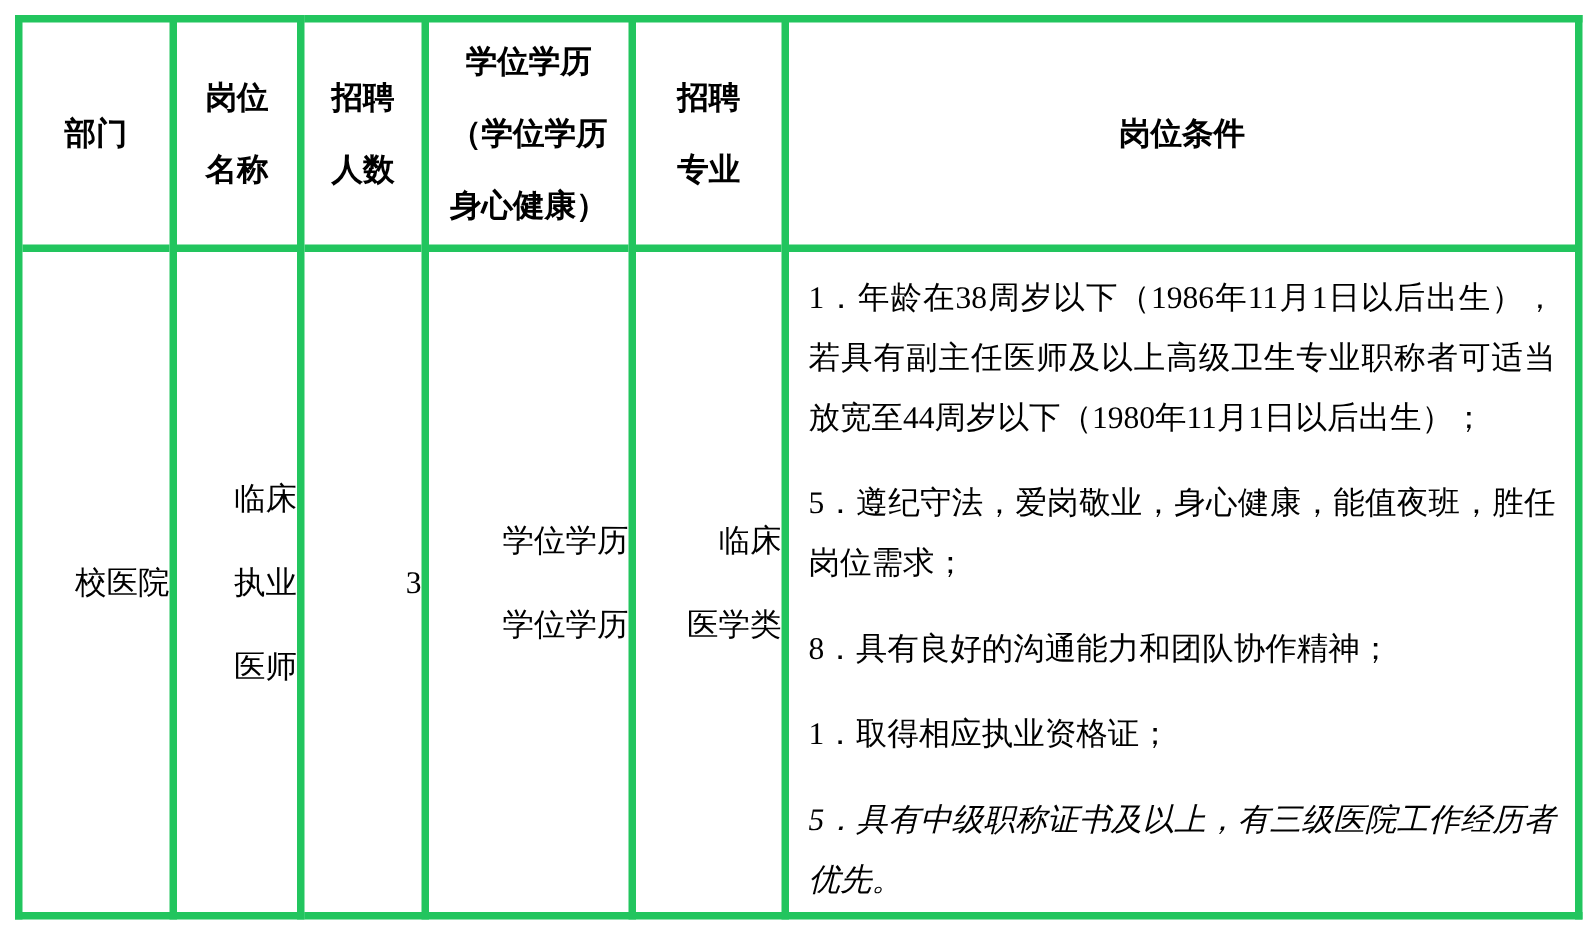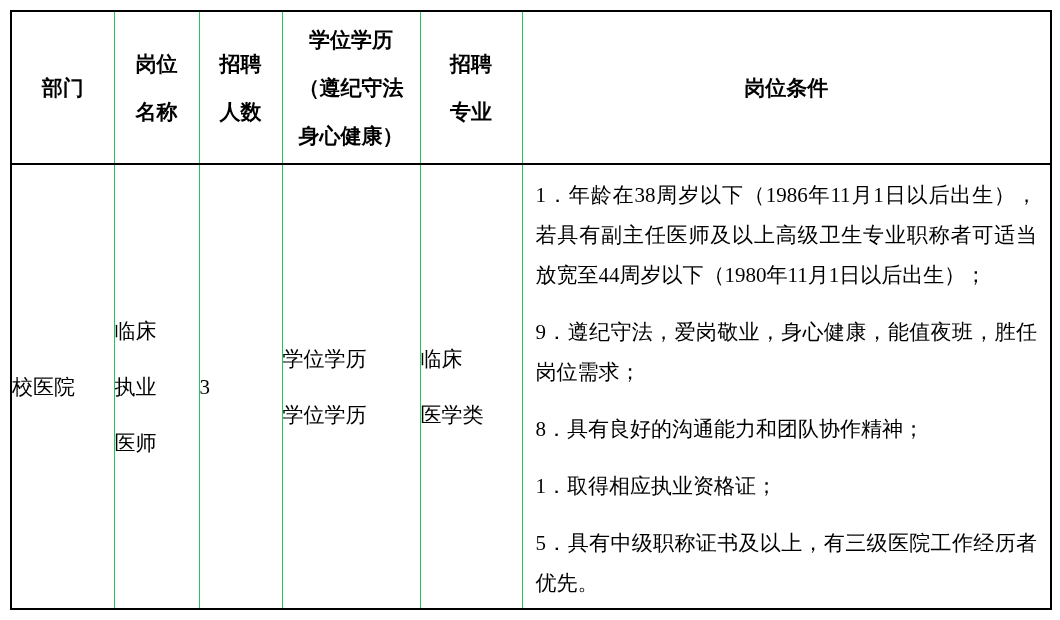--- a/index.html
+++ b/index.html
@@ -19,55 +19,55 @@
   table.tbl {
     position: absolute;
     left: 10px;
     top: 10px;
     width: 1040px;
     border-collapse: collapse;
     table-layout: fixed;
     border: 2px solid #000000;
   }
   .tbl th, .tbl td {
-    border: 1px solid #22c55e;
+    border: 5px solid #22c55e;
     padding: 0;
     overflow: hidden;
   }
   .tbl thead tr { height: 153px; }
   .tbl tbody tr { height: 445px; }
   .tbl thead th {
     border-bottom: 2px solid #000000;
     font-weight: bold;
     font-size: 21px;
     text-align: center;
     vertical-align: middle;
   }
   .hl { display: block; line-height: 48px; }
   td.stack {
     font-size: 21px;
-    text-align: left;
+    text-align: right;
     vertical-align: middle;
     font-weight: normal;
   }
   .sl { display: block; line-height: 56px; }
   td.cond {
     vertical-align: top;
     padding: 10px 13px 0 13px;
     margin-left: 24px;
   }
   td.cond p {
     margin: 0 0 17px 0;
     font-size: 21px;
     line-height: 40px;
     text-align: justify;
     text-justify: inter-ideograph;
     font-weight: normal;
   }
-  td.cond p:last-child { margin-bottom: 0; }
+  td.cond p:last-child { margin-bottom: 0; font-style: italic; }
 </style>
 </head>
 <body>
 
 <div class="page">
   <table class="tbl">
     <colgroup>
       <col style="width:103px">
       <col style="width:85px">
       <col style="width:83px">
@@ -83,21 +83,21 @@
         <th>
           <span class="hl">岗位</span>
           <span class="hl">名称</span>
         </th>
         <th>
           <span class="hl">招聘</span>
           <span class="hl">人数</span>
         </th>
         <th>
           <span class="hl">学位学历</span>
-          <span class="hl">（遵纪守法</span>
+          <span class="hl">（学位学历</span>
           <span class="hl">身心健康）</span>
         </th>
         <th>
           <span class="hl">招聘</span>
           <span class="hl">专业</span>
         </th>
         <th>
           <span class="hl">岗位条件</span>
         </th>
       </tr>
@@ -118,21 +118,21 @@
         <td class="stack">
           <span class="sl">学位学历</span>
           <span class="sl">学位学历</span>
         </td>
         <td class="stack">
           <span class="sl">临床</span>
           <span class="sl">医学类</span>
         </td>
         <td class="cond">
           <p>1．年龄在38周岁以下（1986年11月1日以后出生），若具有副主任医师及以上高级卫生专业职称者可适当放宽至44周岁以下（1980年11月1日以后出生）；</p>
-          <p>9．遵纪守法，爱岗敬业，身心健康，能值夜班，胜任岗位需求；</p>
+          <p>5．遵纪守法，爱岗敬业，身心健康，能值夜班，胜任岗位需求；</p>
           <p>8．具有良好的沟通能力和团队协作精神；</p>
           <p>1．取得相应执业资格证；</p>
           <p>5．具有中级职称证书及以上，有三级医院工作经历者优先。</p>
         </td>
       </tr>
     </tbody>
   </table>
 </div>
 
 </body></html>

